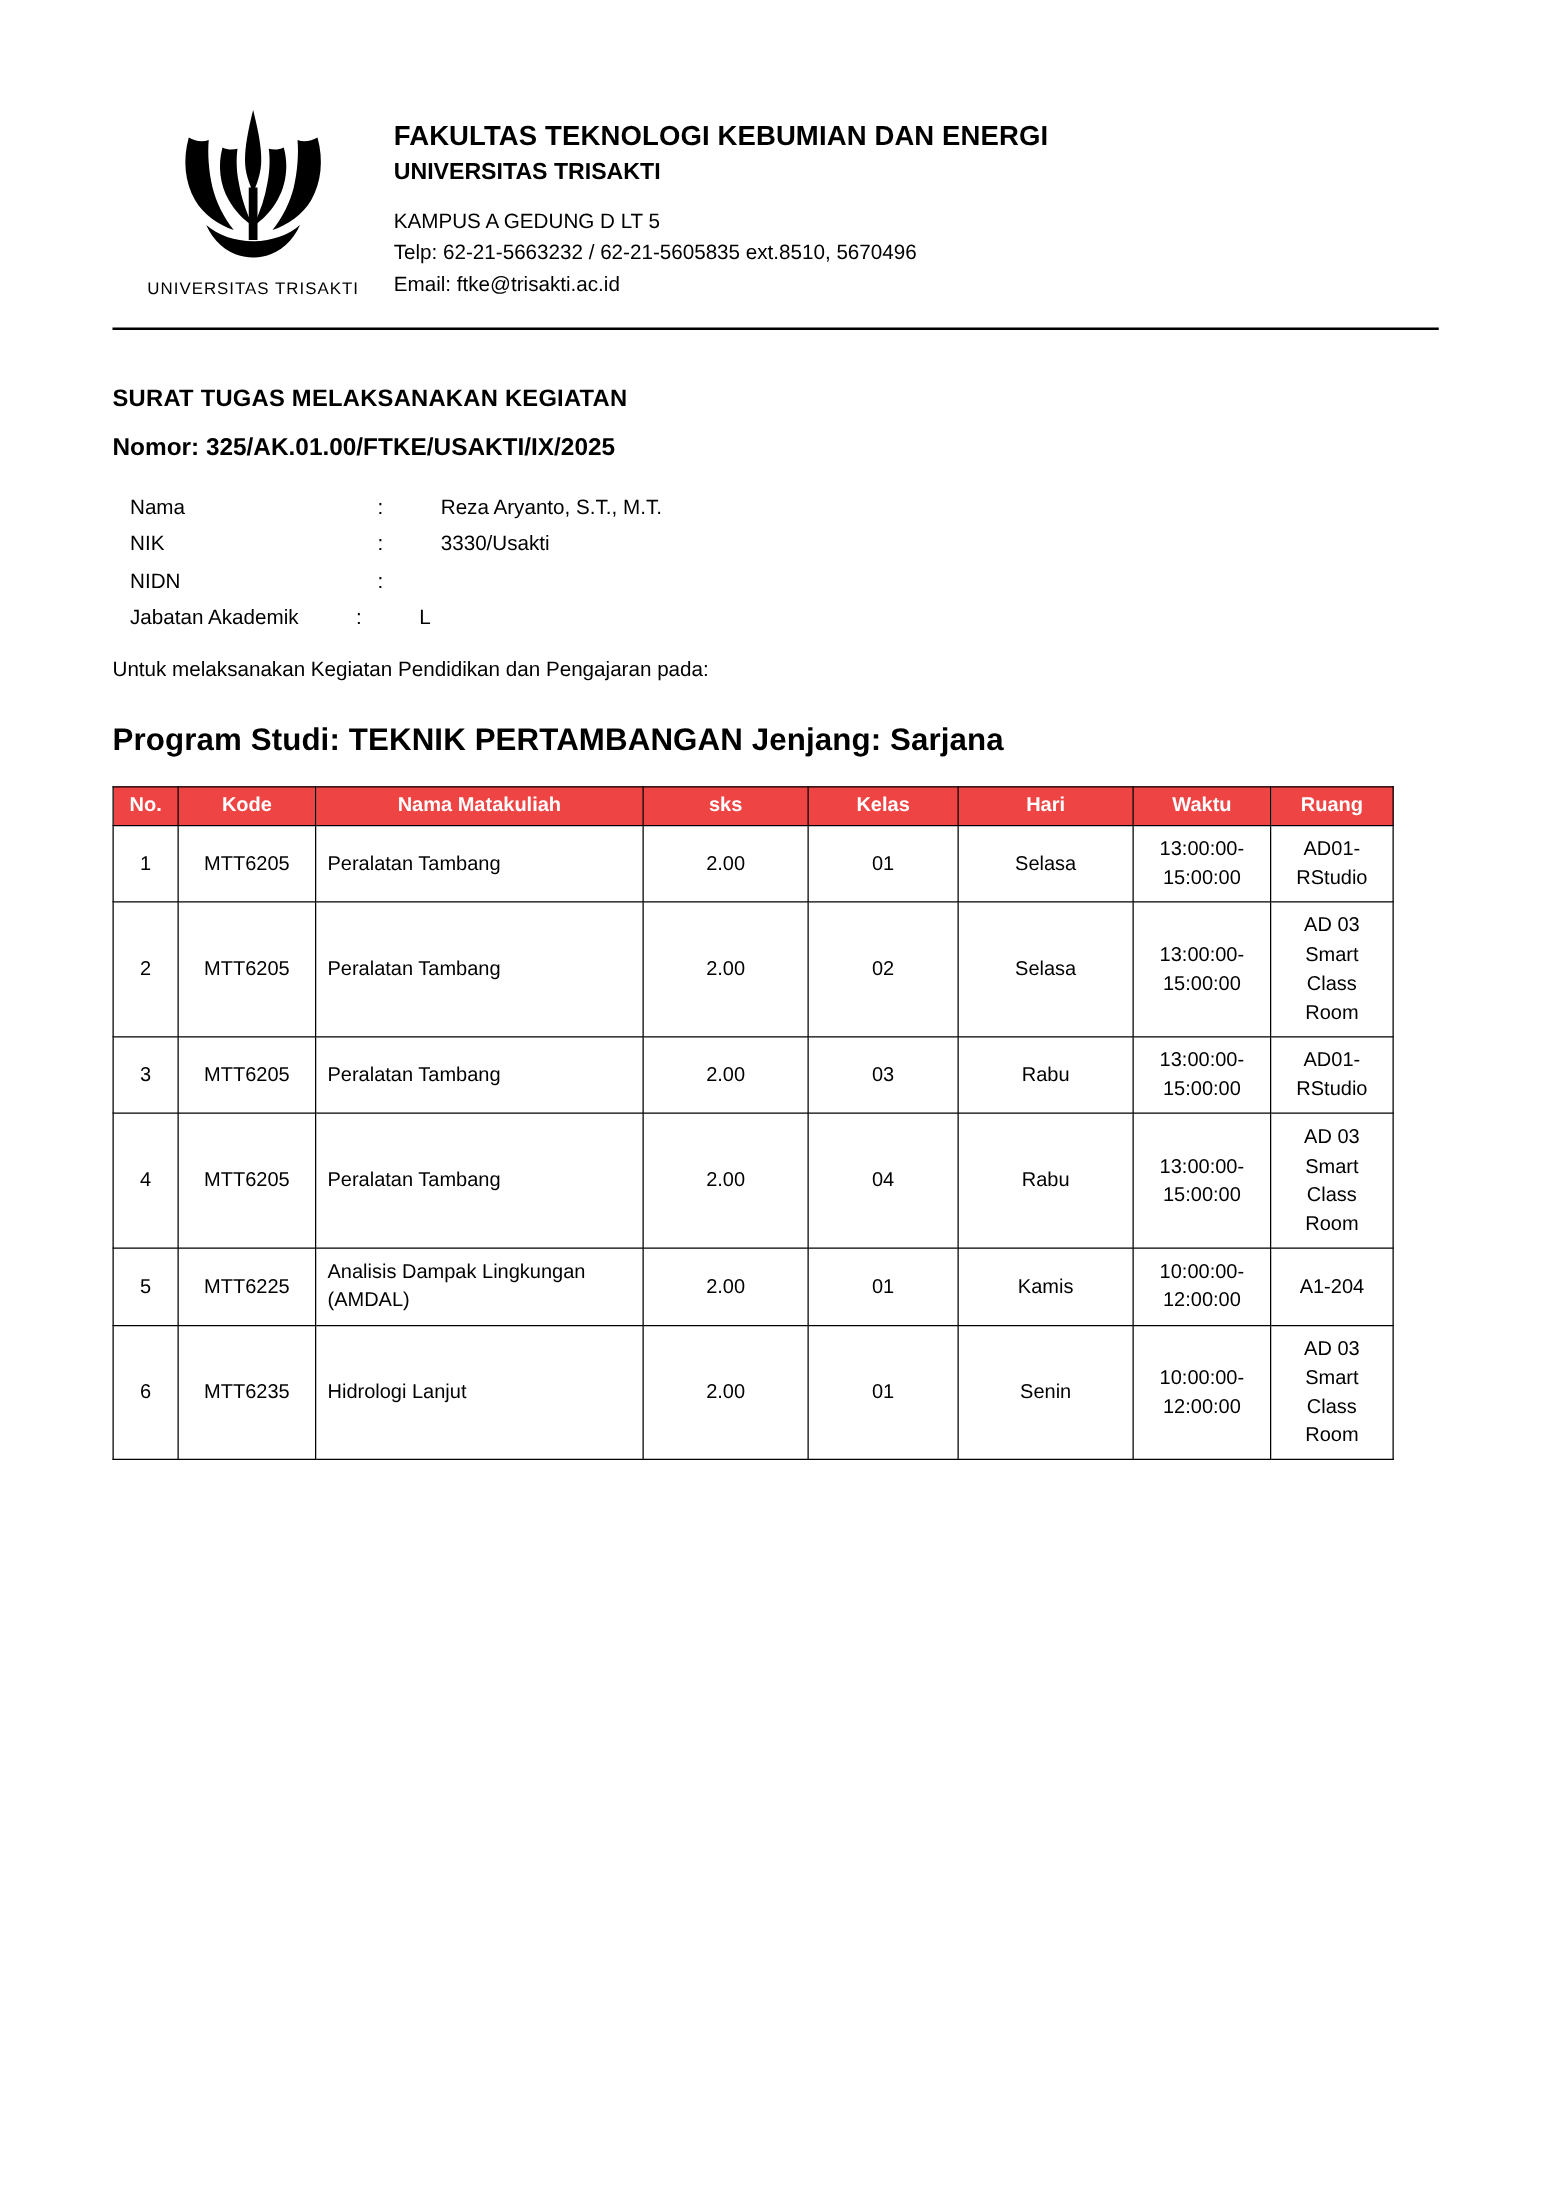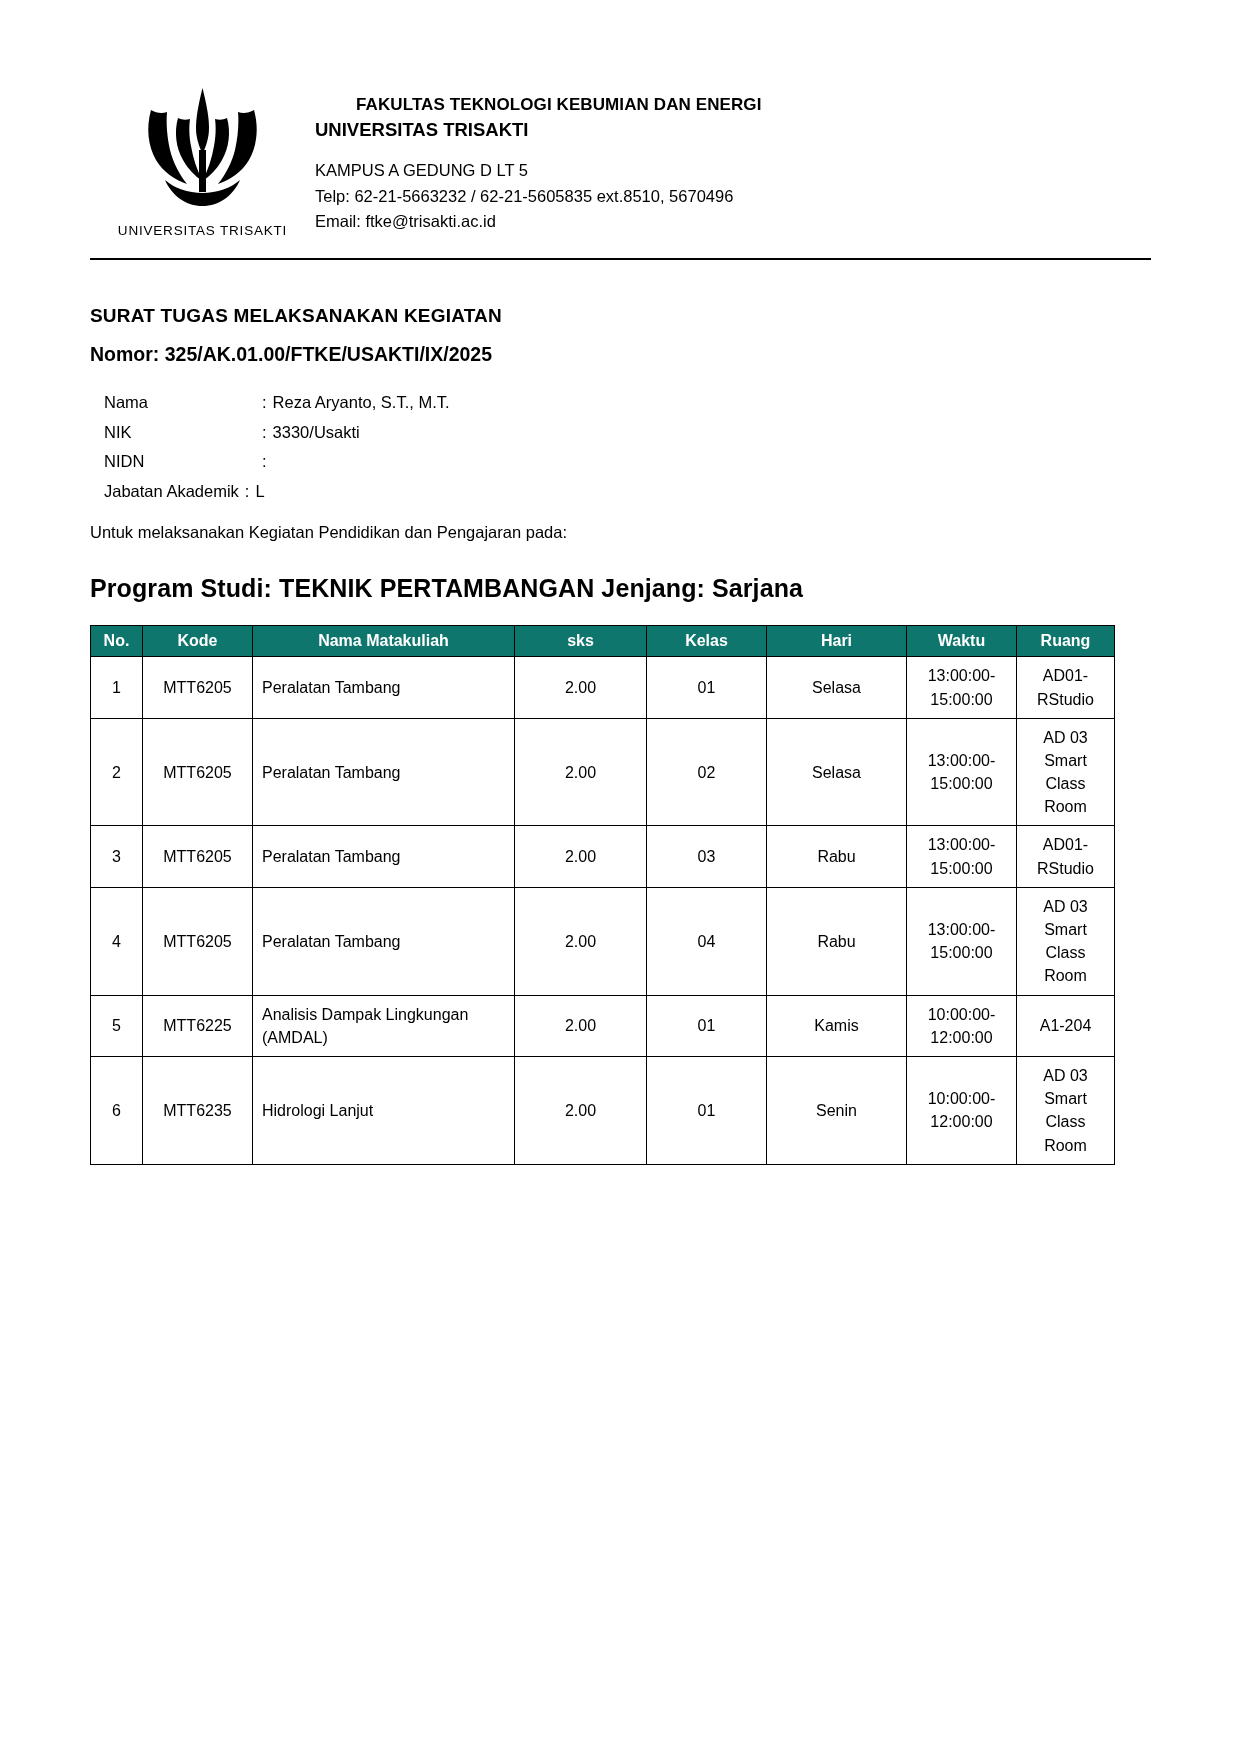--- a/index.html
+++ b/index.html
@@ -43,25 +43,24 @@
     font-size: 13.5px;
     letter-spacing: 0.8px;
     margin-top: 4px;
     font-weight: 400;
   }
   .head-text {
     padding-top: 16px;
     flex: 1 1 auto;
   }
   .head-title {
-    font-size: 17px;
+    font-size: 22px;
     font-weight: bold;
     letter-spacing: 0.1px;
     line-height: 1.32;
-    margin-left: 41px;
   }
   .head-sub {
     font-size: 18.5px;
     font-weight: bold;
     line-height: 1.4;
     margin-top: 1px;
   }
   .head-addr {
     font-size: 16.5px;
     line-height: 1.55;
@@ -98,20 +97,21 @@
   .ident {
     margin-top: 28px;
     margin-left: 14px;
     font-size: 16.5px;
     line-height: 1.0;
   }
   .ident-row {
     display: flex;
     flex-direction: row;
     margin-bottom: 13px;
+    gap: 40px;
   }
   .ident-label {
     width: 158px;
     flex: 0 0 158px;
   }
   .ident-label.wide {
     width: auto;
     flex: 0 0 auto;
     padding-right: 6px;
   }
@@ -131,21 +131,21 @@
 
   
   table.sched {
     margin-top: 22px;
     border-collapse: collapse;
     width: 1024px;
     table-layout: fixed;
     font-size: 16px;
   }
   table.sched th {
-    background: #0f766e;
+    background: #ef4444;
     color: #ffffff;
     font-weight: bold;
     font-size: 16px;
     border: 1px solid #000;
     padding: 5px 4px;
     text-align: center;
     line-height: 1.25;
   }
   table.sched td {
     border: 1px solid #000;

